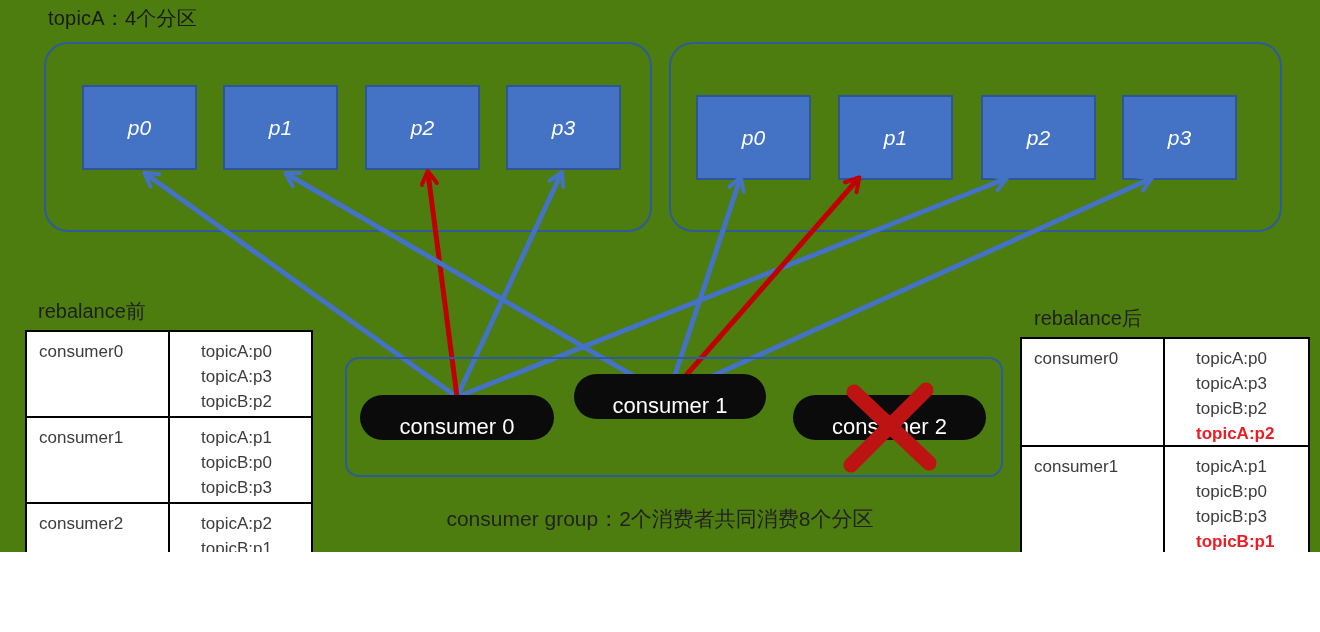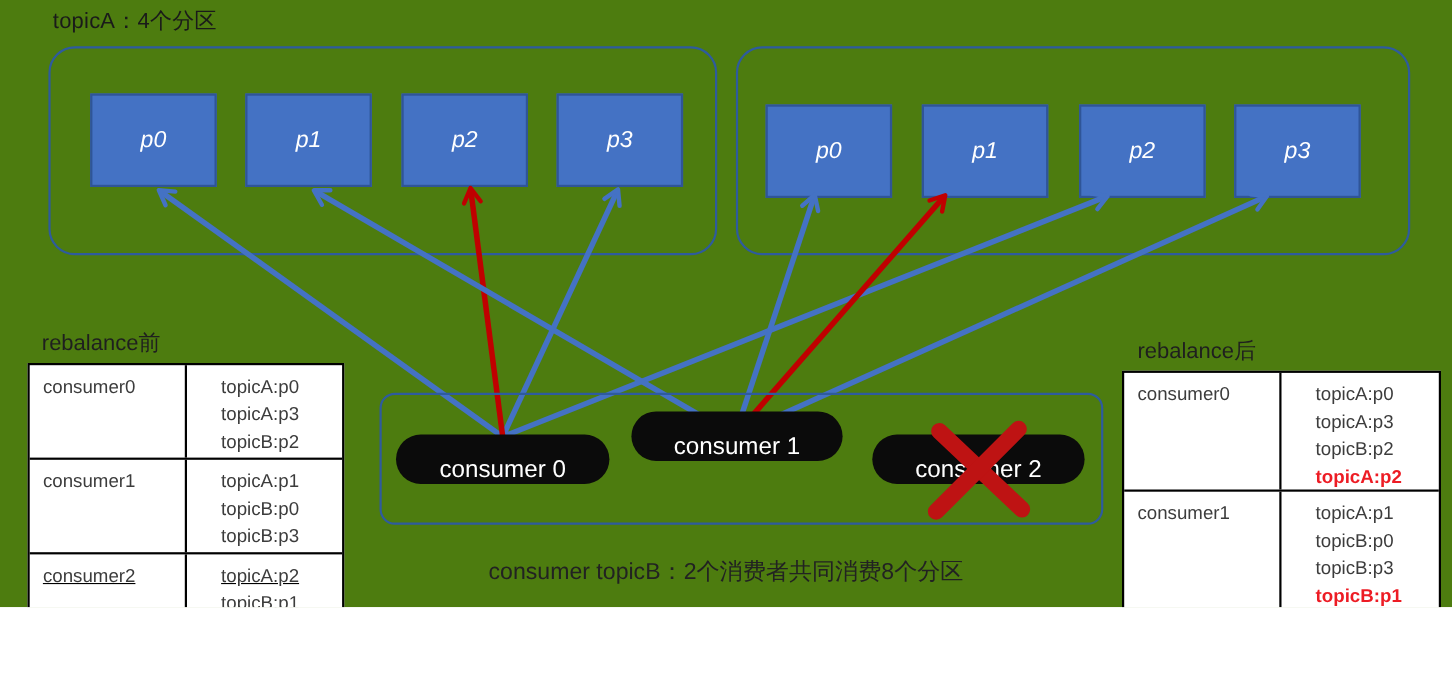--- a/index.html
+++ b/index.html
@@ -18,21 +18,21 @@
     box-sizing:border-box;display:flex;align-items:center;justify-content:center;
     color:#ffffff;font-size:21px;font-style:italic;
   }
   .side-title{
     position:absolute;font-size:20px;color:#1f1f1f;margin-top:12px;
   }
   .rtable{
     position:absolute;border:2.5px solid #000;box-sizing:border-box;background:#fff;
   }
   .rrow{display:flex;border-bottom:2px solid #000;box-sizing:border-box;gap:19px;}
-  .rrow:last-child{border-bottom:none;text-decoration:underline;}
+  .rrow:last-child{border-bottom:none;}
   .rcell{
     box-sizing:border-box;padding:7px 10px 0 12px;font-size:17px;color:#3c3c3c;
     line-height:25px;overflow:hidden;
   }
   .rcell.consumer{width:143px;border-right:2.5px solid #000;}
   .rcell.assigns{flex:1;}
   .new-assign{color:#ed1c24;font-weight:bold;}
   .group-container{
     position:absolute;left:345px;top:357px;width:658px;height:120px;
     border:2.5px solid #2e5b9e;border-radius:14px;box-sizing:border-box;background:transparent;
@@ -160,20 +160,20 @@
   <div class="group-container"></div>
   <div class="pill" style="left:360px;top:395px;width:194px;">
       <span>consumer 0</span>
     </div>
   <div class="pill" style="left:574px;top:374px;width:192px;">
       <span>consumer 1</span>
     </div>
   <div class="pill" style="left:793px;top:395px;width:193px;">
       <span>consumer 2</span>
     </div>
-  <div class="caption">consumer topicB：2个消费者共同消费8个分区</div>
+  <div class="caption">consumer group：2个消费者共同消费8个分区</div>
 
   <svg class="overlay cross" width="130" height="120" viewBox="0 0 130 120" style="left:830px;top:375px;">
     <line x1="24" y1="17" x2="99" y2="88"></line>
     <line x1="96" y1="15" x2="21" y2="90"></line>
   </svg>
 
 </div>
 
 </body></html>

